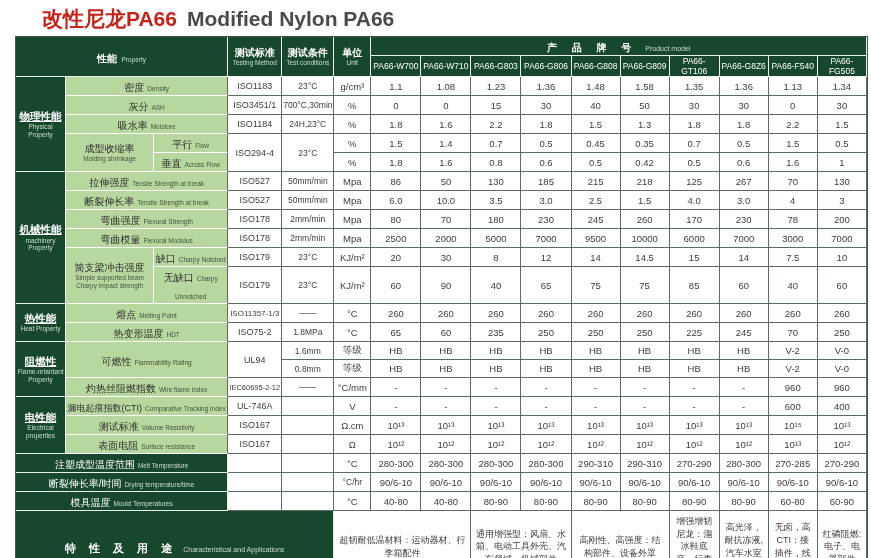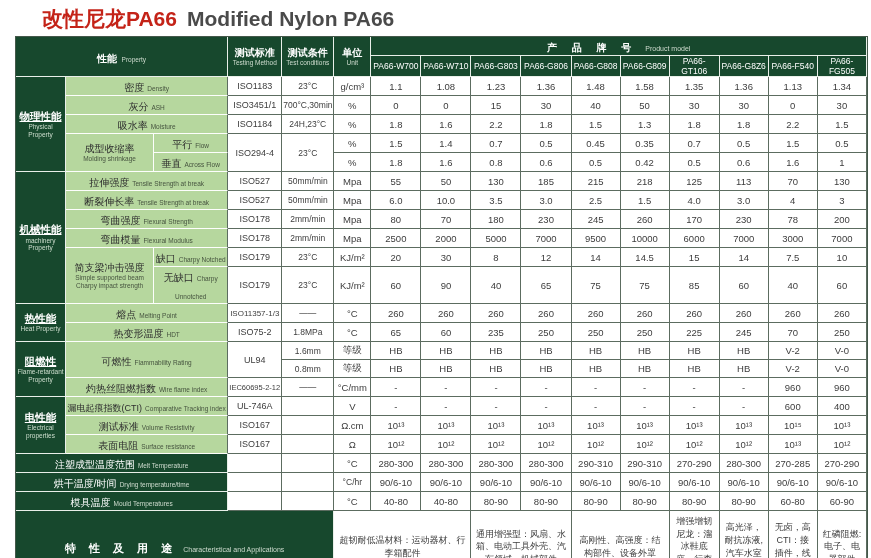--- a/index.html
+++ b/index.html
@@ -185,28 +185,28 @@
 
     <tr>
       <td class="cat" rowspan="6">
               <span class="cn">机械性能</span>
               <span class="en">machinery Property</span>
             </td>
       <td class="lg" colspan="2"><span class="pcn">拉伸强度</span><span class="pen">Tensile Strength at break</span></td>
       <td class="w std">ISO527</td>
       <td class="w cond">50mm/min</td>
       <td class="w unit">Mpa</td>
-      <td class="w d">55</td>
+      <td class="w d">86</td>
       <td class="w d">50</td>
       <td class="w d">130</td>
       <td class="w d">185</td>
       <td class="w d">215</td>
       <td class="w d">218</td>
       <td class="w d">125</td>
-      <td class="w d">113</td>
+      <td class="w d">267</td>
       <td class="w d">70</td>
       <td class="w d">130</td>
     </tr>
     <tr>
       <td class="lg" colspan="2"><span class="pcn">断裂伸长率</span><span class="pen">Tensile Strength at break</span></td>
       <td class="w std">ISO527</td>
       <td class="w cond">50mm/min</td>
       <td class="w unit">Mpa</td>
       <td class="w d">6.0</td>
       <td class="w d">10.0</td>
@@ -440,21 +440,21 @@
       <td class="w d">280-300</td>
       <td class="w d">280-300</td>
       <td class="w d">290-310</td>
       <td class="w d">290-310</td>
       <td class="w d">270-290</td>
       <td class="w d">280-300</td>
       <td class="w d">270-285</td>
       <td class="w d">270-290</td>
     </tr>
     <tr>
-      <td class="g glabel" colspan="3"><span class="pcn">烘干温度/时间</span><span class="pen">Drying temperature/time</span></td>
+      <td class="g glabel" colspan="3"><span class="pcn">断裂伸长率/时间</span><span class="pen">Drying temperature/time</span></td>
       <td class="w"></td>
       <td class="w"></td>
       <td class="w unit" style="font-size:8.5px">°C/hr</td>
       <td class="w d">90/6-10</td>
       <td class="w d">90/6-10</td>
       <td class="w d">90/6-10</td>
       <td class="w d">90/6-10</td>
       <td class="w d">90/6-10</td>
       <td class="w d">90/6-10</td>
       <td class="w d">90/6-10</td>

